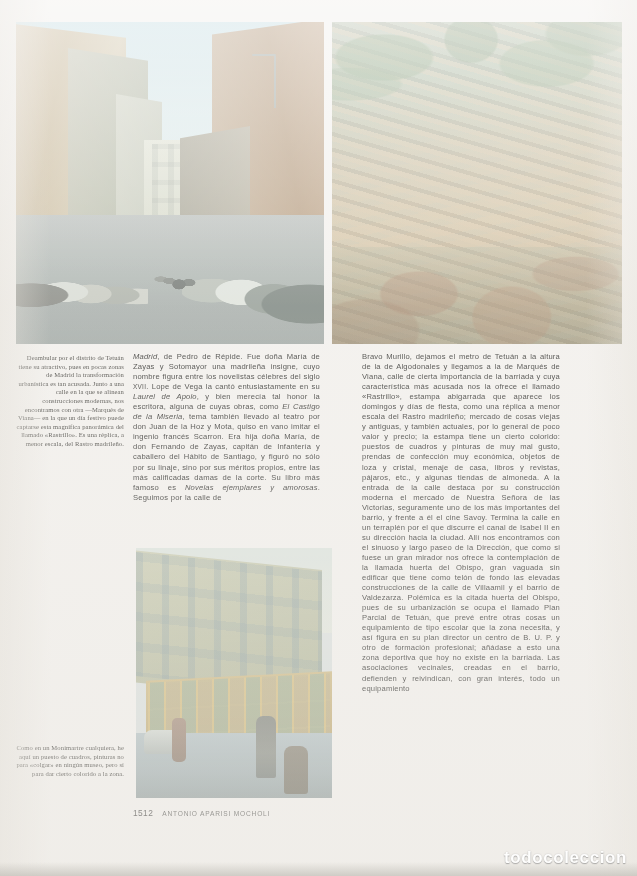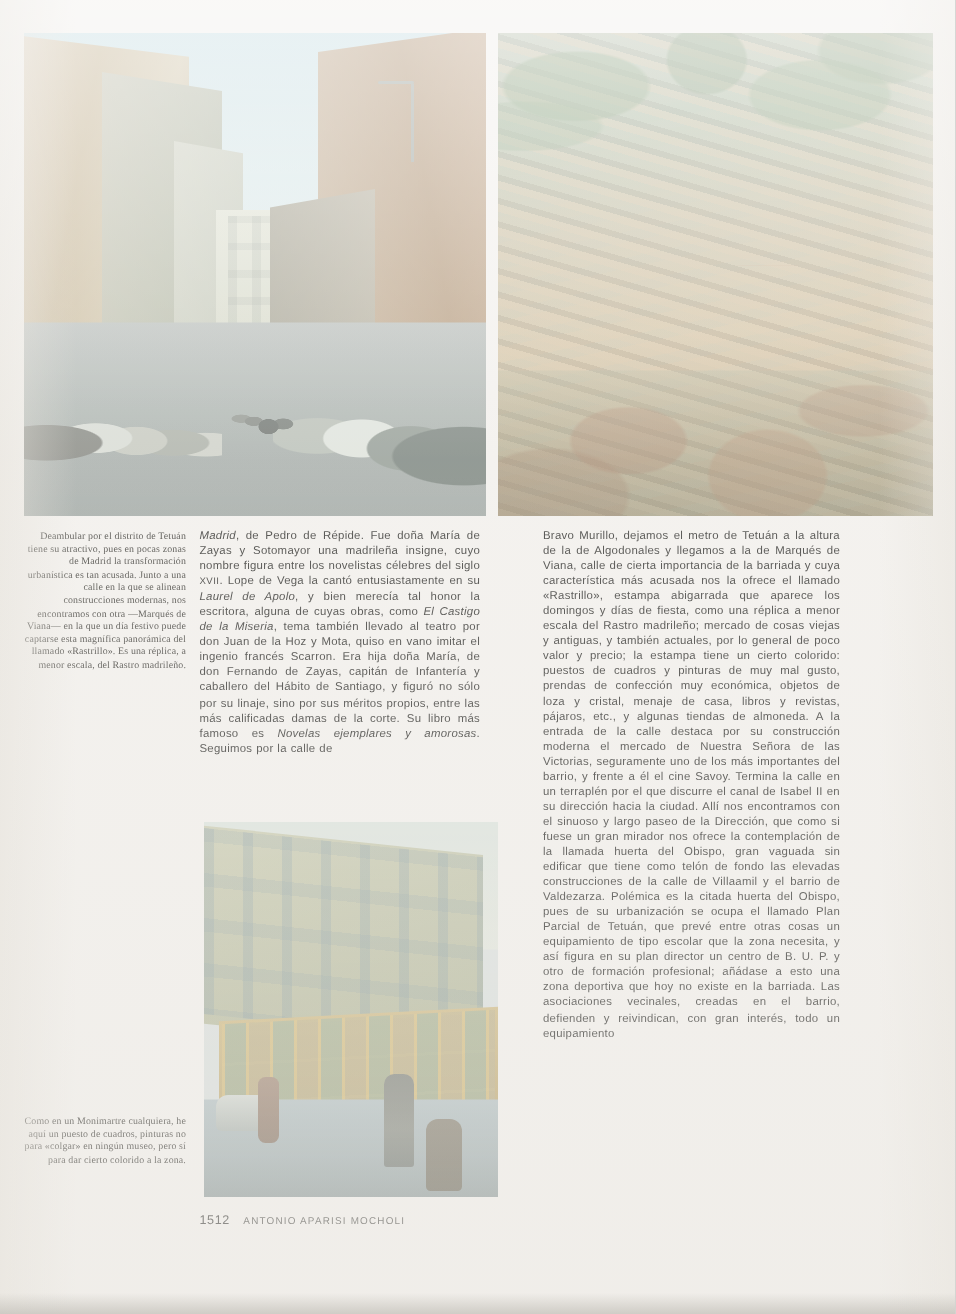--- a/index.html
+++ b/index.html
@@ -347,14 +347,15 @@
   <div class="col" id="col-right">
     <p>Bravo Murillo, dejamos el metro de Tetuán a la altura de la de Algodonales y llegamos a la de Marqués de Viana, calle de cierta importancia de la barriada y cuya característica más acusada nos la ofrece el llamado «Rastrillo», estampa abigarrada que aparece los domingos y días de fiesta, como una réplica a menor escala del Rastro madrileño; mercado de cosas viejas y antiguas, y también actuales, por lo general de poco valor y precio; la estampa tiene un cierto colorido: puestos de cuadros y pinturas de muy mal gusto, prendas de confección muy económica, objetos de loza y cristal, menaje de casa, libros y revistas, pájaros, etc., y algunas tiendas de almoneda. A la entrada de la calle destaca por su construcción moderna el mercado de Nuestra Señora de las Victorias, seguramente uno de los más importantes del barrio, y frente a él el cine Savoy. Termina la calle en un terraplén por el que discurre el canal de Isabel II en su dirección hacia la ciudad. Allí nos encontramos con el sinuoso y largo paseo de la Dirección, que como si fuese un gran mirador nos ofrece la contemplación de la llamada huerta del Obispo, gran vaguada sin edificar que tiene como telón de fondo las elevadas construcciones de la calle de Villaamil y el barrio de Valdezarza. Polémica es la citada huerta del Obispo, pues de su urbanización se ocupa el llamado Plan Parcial de Tetuán, que prevé entre otras cosas un equipamiento de tipo escolar que la zona necesita, y así figura en su plan director un centro de B. U. P. y otro de formación profesional; añádase a esto una zona deportiva que hoy no existe en la barriada. Las asociaciones vecinales, creadas en el barrio, defienden y reivindican, con gran interés, todo un equipamiento</p>
   </div>
 
   <div class="folio">
     <span class="num">1512</span>
     <span class="byline">ANTONIO APARISI MOCHOLI</span>
   </div>
 
   <div class="scan-edge"></div>
+  <div class="watermark">todocoleccion</div>
   <div class="paper-tint"></div>
 </div>
 
 </body></html>

